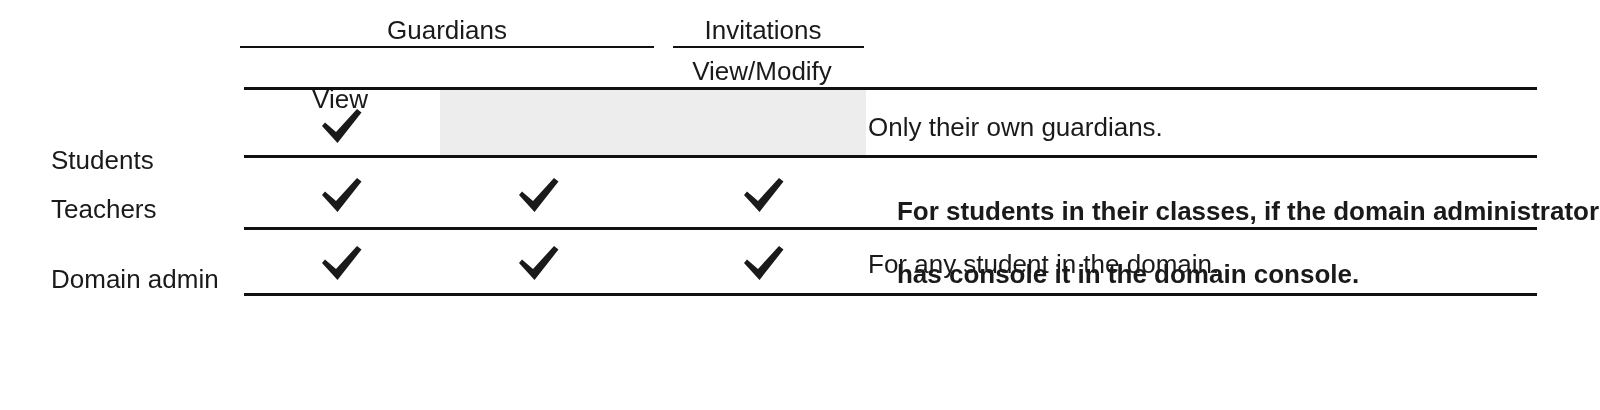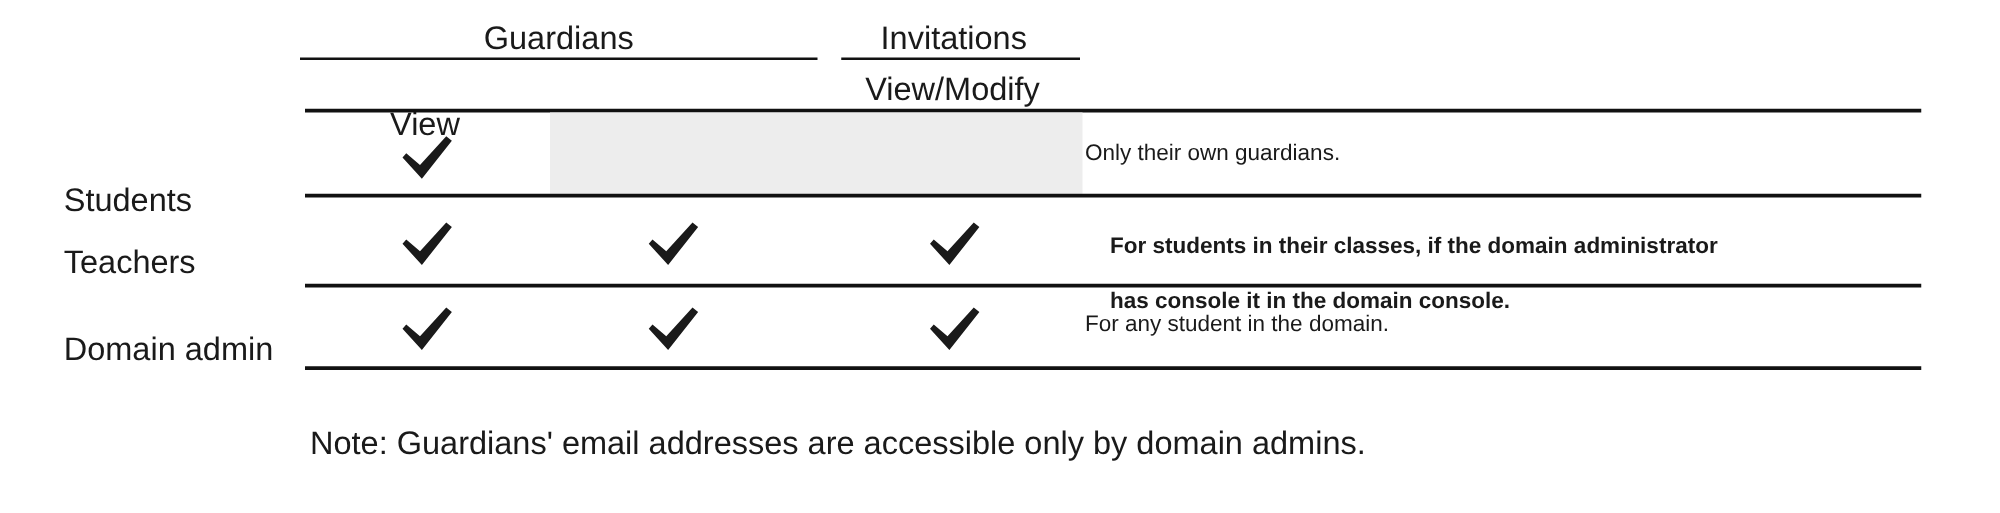--- a/index.html
+++ b/index.html
@@ -54,21 +54,21 @@
   }
 
   
   .row-label {
     font-size: 26px;
     text-align: left;
   }
 
   
   .desc {
-    font-size: 18px;
+    font-size: 26px;
     text-align: left;
     line-height: 1.22;
   }
 
   
   .check {
     position: absolute;
     width: 54px;
     text-align: center;
   }
@@ -156,15 +156,14 @@
   <div class="check" style="left:735px; top:243px;">
     <svg width="54" height="40" viewBox="0 0 54 40" aria-hidden="true">
       <path d="M9 20 L12 16.5 L23 26 L44 3 L48.5 6.5 L24.5 37 Z" fill="#1a1a1a"></path>
     </svg>
   </div>
 
   <div class="txt desc" style="left:868px; top:249px; width:680px;">For any student in the domain.</div>
 
   <div class="rule" style="left:244px; top:293px; width:1293px;"></div>
 
-  <div class="txt note" style="left:248px; top:341px; width:1100px;">Note: Guardians' email addresses are accessible only by domain admins.</div>
 
 </div>
 
 </body></html>

